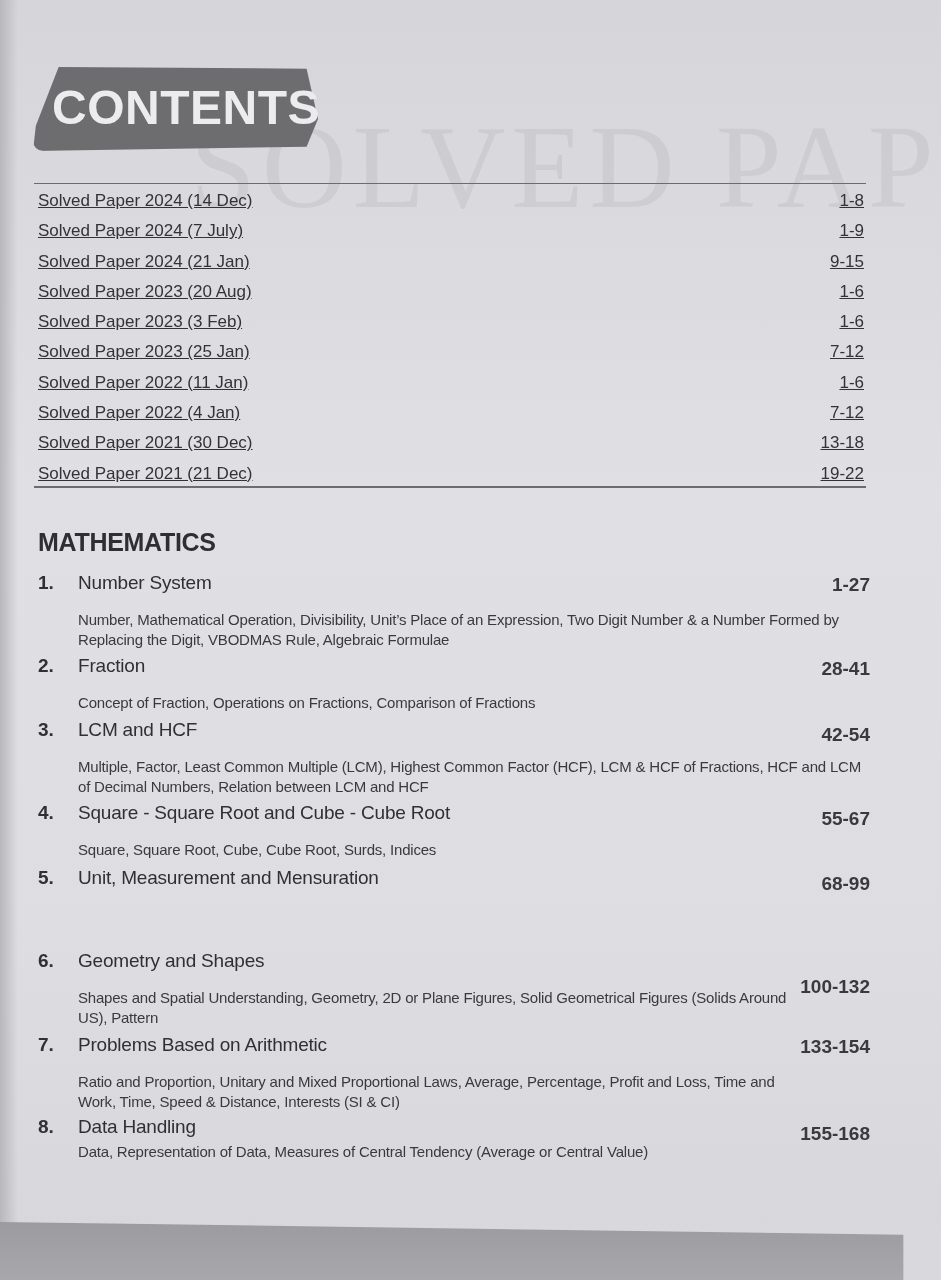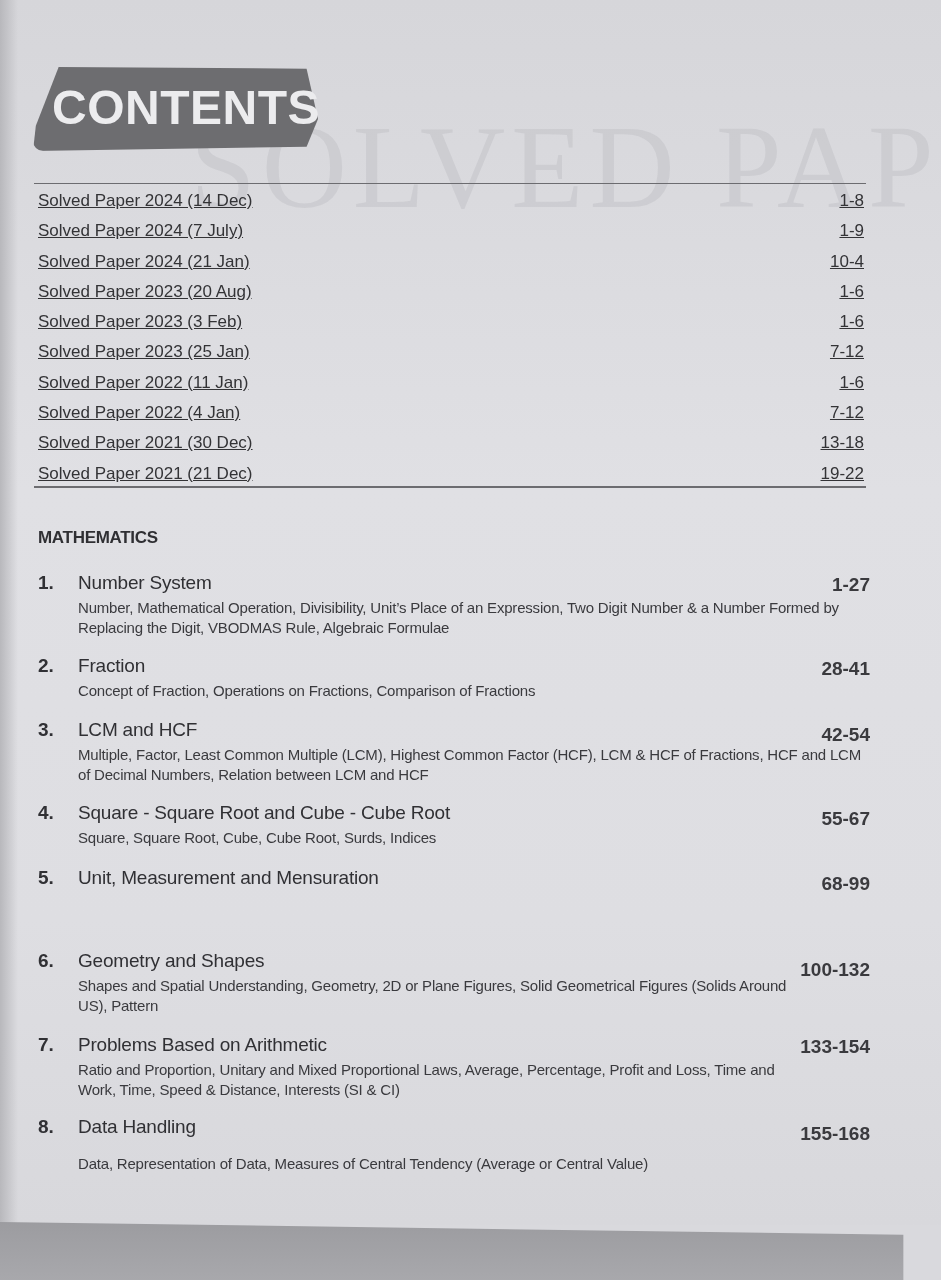--- a/index.html
+++ b/index.html
@@ -36,27 +36,27 @@
   .rule-top { left: 34px; top: 183px; width: 832px; }
   .rule-bottom { left: 34px; top: 486px; width: 832px; height: 2px; }
   .papers { position: absolute; left: 38px; top: 186px; width: 828px; }
   .paper-row {
     display: flex; justify-content: space-between; height: 30.3px; line-height: 30px;
     font-size: 17px; color: #333336; text-decoration: underline;
   }
   .paper-pages { text-align: left; padding-right: 2px; }
   .section-title {
     position: absolute; left: 38px; top: 528px;
-    font-size: 17px; font-weight: bold; color: #2f2f33; letter-spacing: -0.3px;
+    font-size: 25px; font-weight: bold; color: #2f2f33; letter-spacing: -0.3px;
   }
   .chapter { position: absolute; left: 38px; width: 832px; }
   .ch-head { display: flex; align-items: baseline; }
   .ch-num { width: 40px; font-size: 19px; font-weight: bold; color: #303034; }
   .ch-title { font-size: 19px; font-weight: normal; color: #303034; letter-spacing: -0.2px; }
-  .ch-desc { margin-left: 40px; font-size: 15px; line-height: 20px; color: #3a3a3e; margin-top: 4px; letter-spacing: -0.2px; }
+  .ch-desc { margin-left: 40px; font-size: 15px; line-height: 20px; color: #3a3a3e; margin-top: 16px; letter-spacing: -0.2px; }
   .ch-pages { position: absolute; right: 0; font-size: 19px; font-weight: bold; color: #3a3a3e; }
   .bottom-band {
     position: absolute; left: 0; top: 1222px; width: 941px; height: 58px;
     background: linear-gradient(180deg, #9c9ca0, #a8a8ac);
     clip-path: polygon(0 0, 96% 22%, 96% 100%, 0 100%);
   }
 </style>
 </head>
 <body>
 
@@ -72,21 +72,21 @@
     <div class="paper-row">
         <span>Solved Paper 2024 (14 Dec)</span>
         <span class="paper-pages">1-8</span>
       </div>
     <div class="paper-row">
         <span>Solved Paper 2024 (7 July)</span>
         <span class="paper-pages">1-9</span>
       </div>
     <div class="paper-row">
         <span>Solved Paper 2024 (21 Jan)</span>
-        <span class="paper-pages">10-4</span>
+        <span class="paper-pages">9-15</span>
       </div>
     <div class="paper-row">
         <span>Solved Paper 2023 (20 Aug)</span>
         <span class="paper-pages">1-6</span>
       </div>
     <div class="paper-row">
         <span>Solved Paper 2023 (3 Feb)</span>
         <span class="paper-pages">1-6</span>
       </div>
     <div class="paper-row">
@@ -157,36 +157,36 @@
         <span class="ch-title">Unit, Measurement and Mensuration</span>
       </div>
     <span class="ch-pages" style="top:6px">68-99</span>
   </div>
 
   <div class="chapter" style="top:950px">
     <div class="ch-head">
         <span class="ch-num">6.</span>
         <span class="ch-title">Geometry and Shapes</span>
       </div>
-    <span class="ch-pages" style="top:9px">100-132</span>
+    <span class="ch-pages" style="top:26px">100-132</span>
     <div class="ch-desc" style="width:720px">Shapes and Spatial Understanding, Geometry, 2D or Plane Figures, Solid Geometrical Figures (Solids Around US), Pattern</div>
   </div>
 
   <div class="chapter" style="top:1034px">
     <div class="ch-head">
         <span class="ch-num">7.</span>
         <span class="ch-title">Problems Based on Arithmetic</span>
       </div>
     <span class="ch-pages" style="top:2px">133-154</span>
     <div class="ch-desc" style="width:730px">Ratio and Proportion, Unitary and Mixed Proportional Laws, Average, Percentage, Profit and Loss, Time and Work, Time, Speed &amp; Distance, Interests (SI &amp; CI)</div>
   </div>
 
   <div class="chapter" style="top:1116px">
     <div class="ch-head">
         <span class="ch-num">8.</span>
         <span class="ch-title">Data Handling</span>
       </div>
     <span class="ch-pages" style="top:7px">155-168</span>
-    <div class="ch-desc" style="margin-top:16px">Data, Representation of Data, Measures of Central Tendency (Average or Central Value)</div>
+    <div class="ch-desc" style="margin-top:4px">Data, Representation of Data, Measures of Central Tendency (Average or Central Value)</div>
   </div>
 </div>
 
 <div class="bottom-band"></div>
 
 </body></html>

